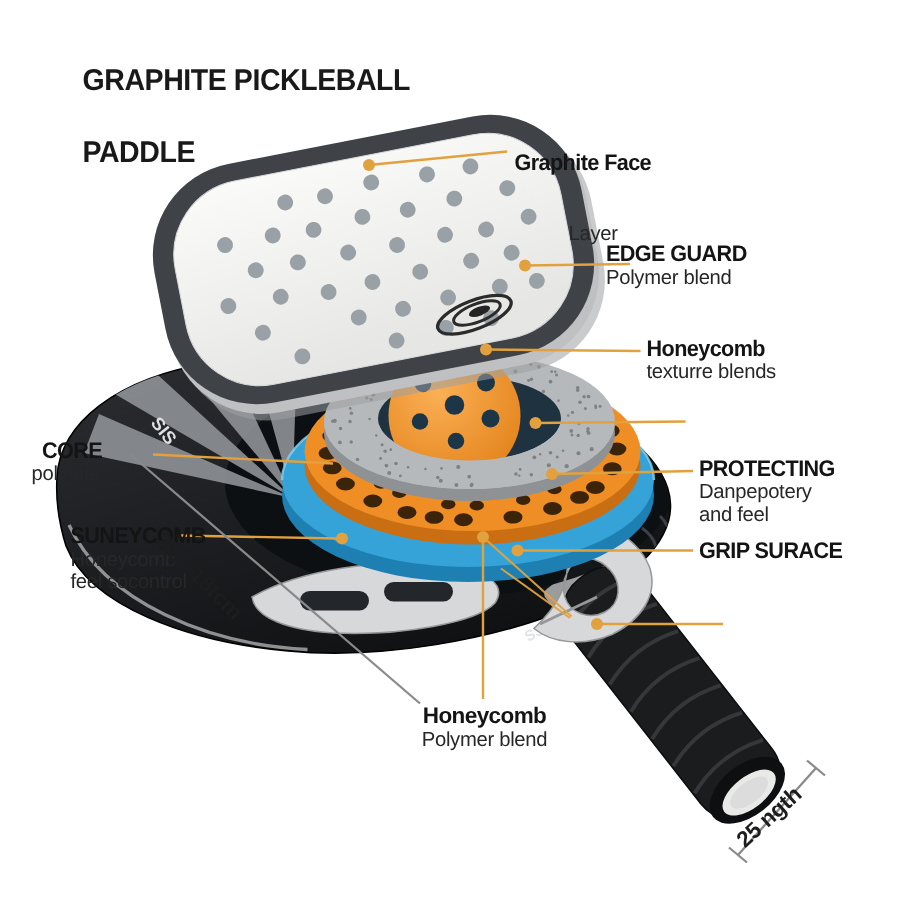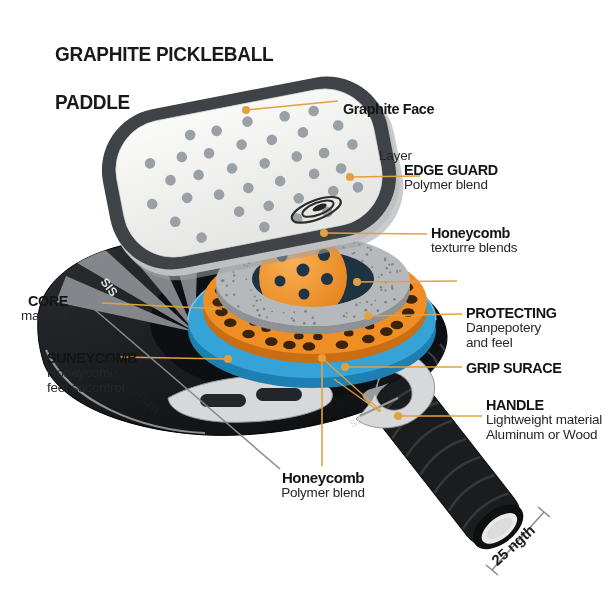--- a/index.html
+++ b/index.html
@@ -489,29 +489,24 @@
     <div class="ls">texturre blends</div>
   </div>
   <div class="lbl" style="left:466px;top:304px">
     <div class="lt">PROTECTING</div>
     <div class="ls">Danpepotery</div>
     <div class="ls">and feel</div>
   </div>
   <div class="lbl" style="left:466px;top:359px">
     <div class="lt">GRIP SURACE</div>
   </div>
-  <div class="lbl" style="left:486px;top:396px">
-    <div class="lt">HANDLE</div>
-    <div class="ls">Lightweight material</div>
-    <div class="ls">Aluminum or Wood</div>
-  </div>
 
   <div class="lbl" style="left:21px;top:292px">
     <div class="lt ind7">CORE</div>
-    <div class="ls">material</div>
+    <div class="ls">polymer</div>
   </div>
   <div class="lbl" style="left:47px;top:349px">
     <div class="lt">SUNEYCOMB</div>
     <div class="ls">Honeycomb</div>
     <div class="ls">feel socontrol</div>
   </div>
 
   <div class="lbl ctr" style="left:258px;top:469px;width:130px">
     <div class="lt" style="transform:none">Honeycomb</div>
     <div class="ls">Polymer blend</div>

